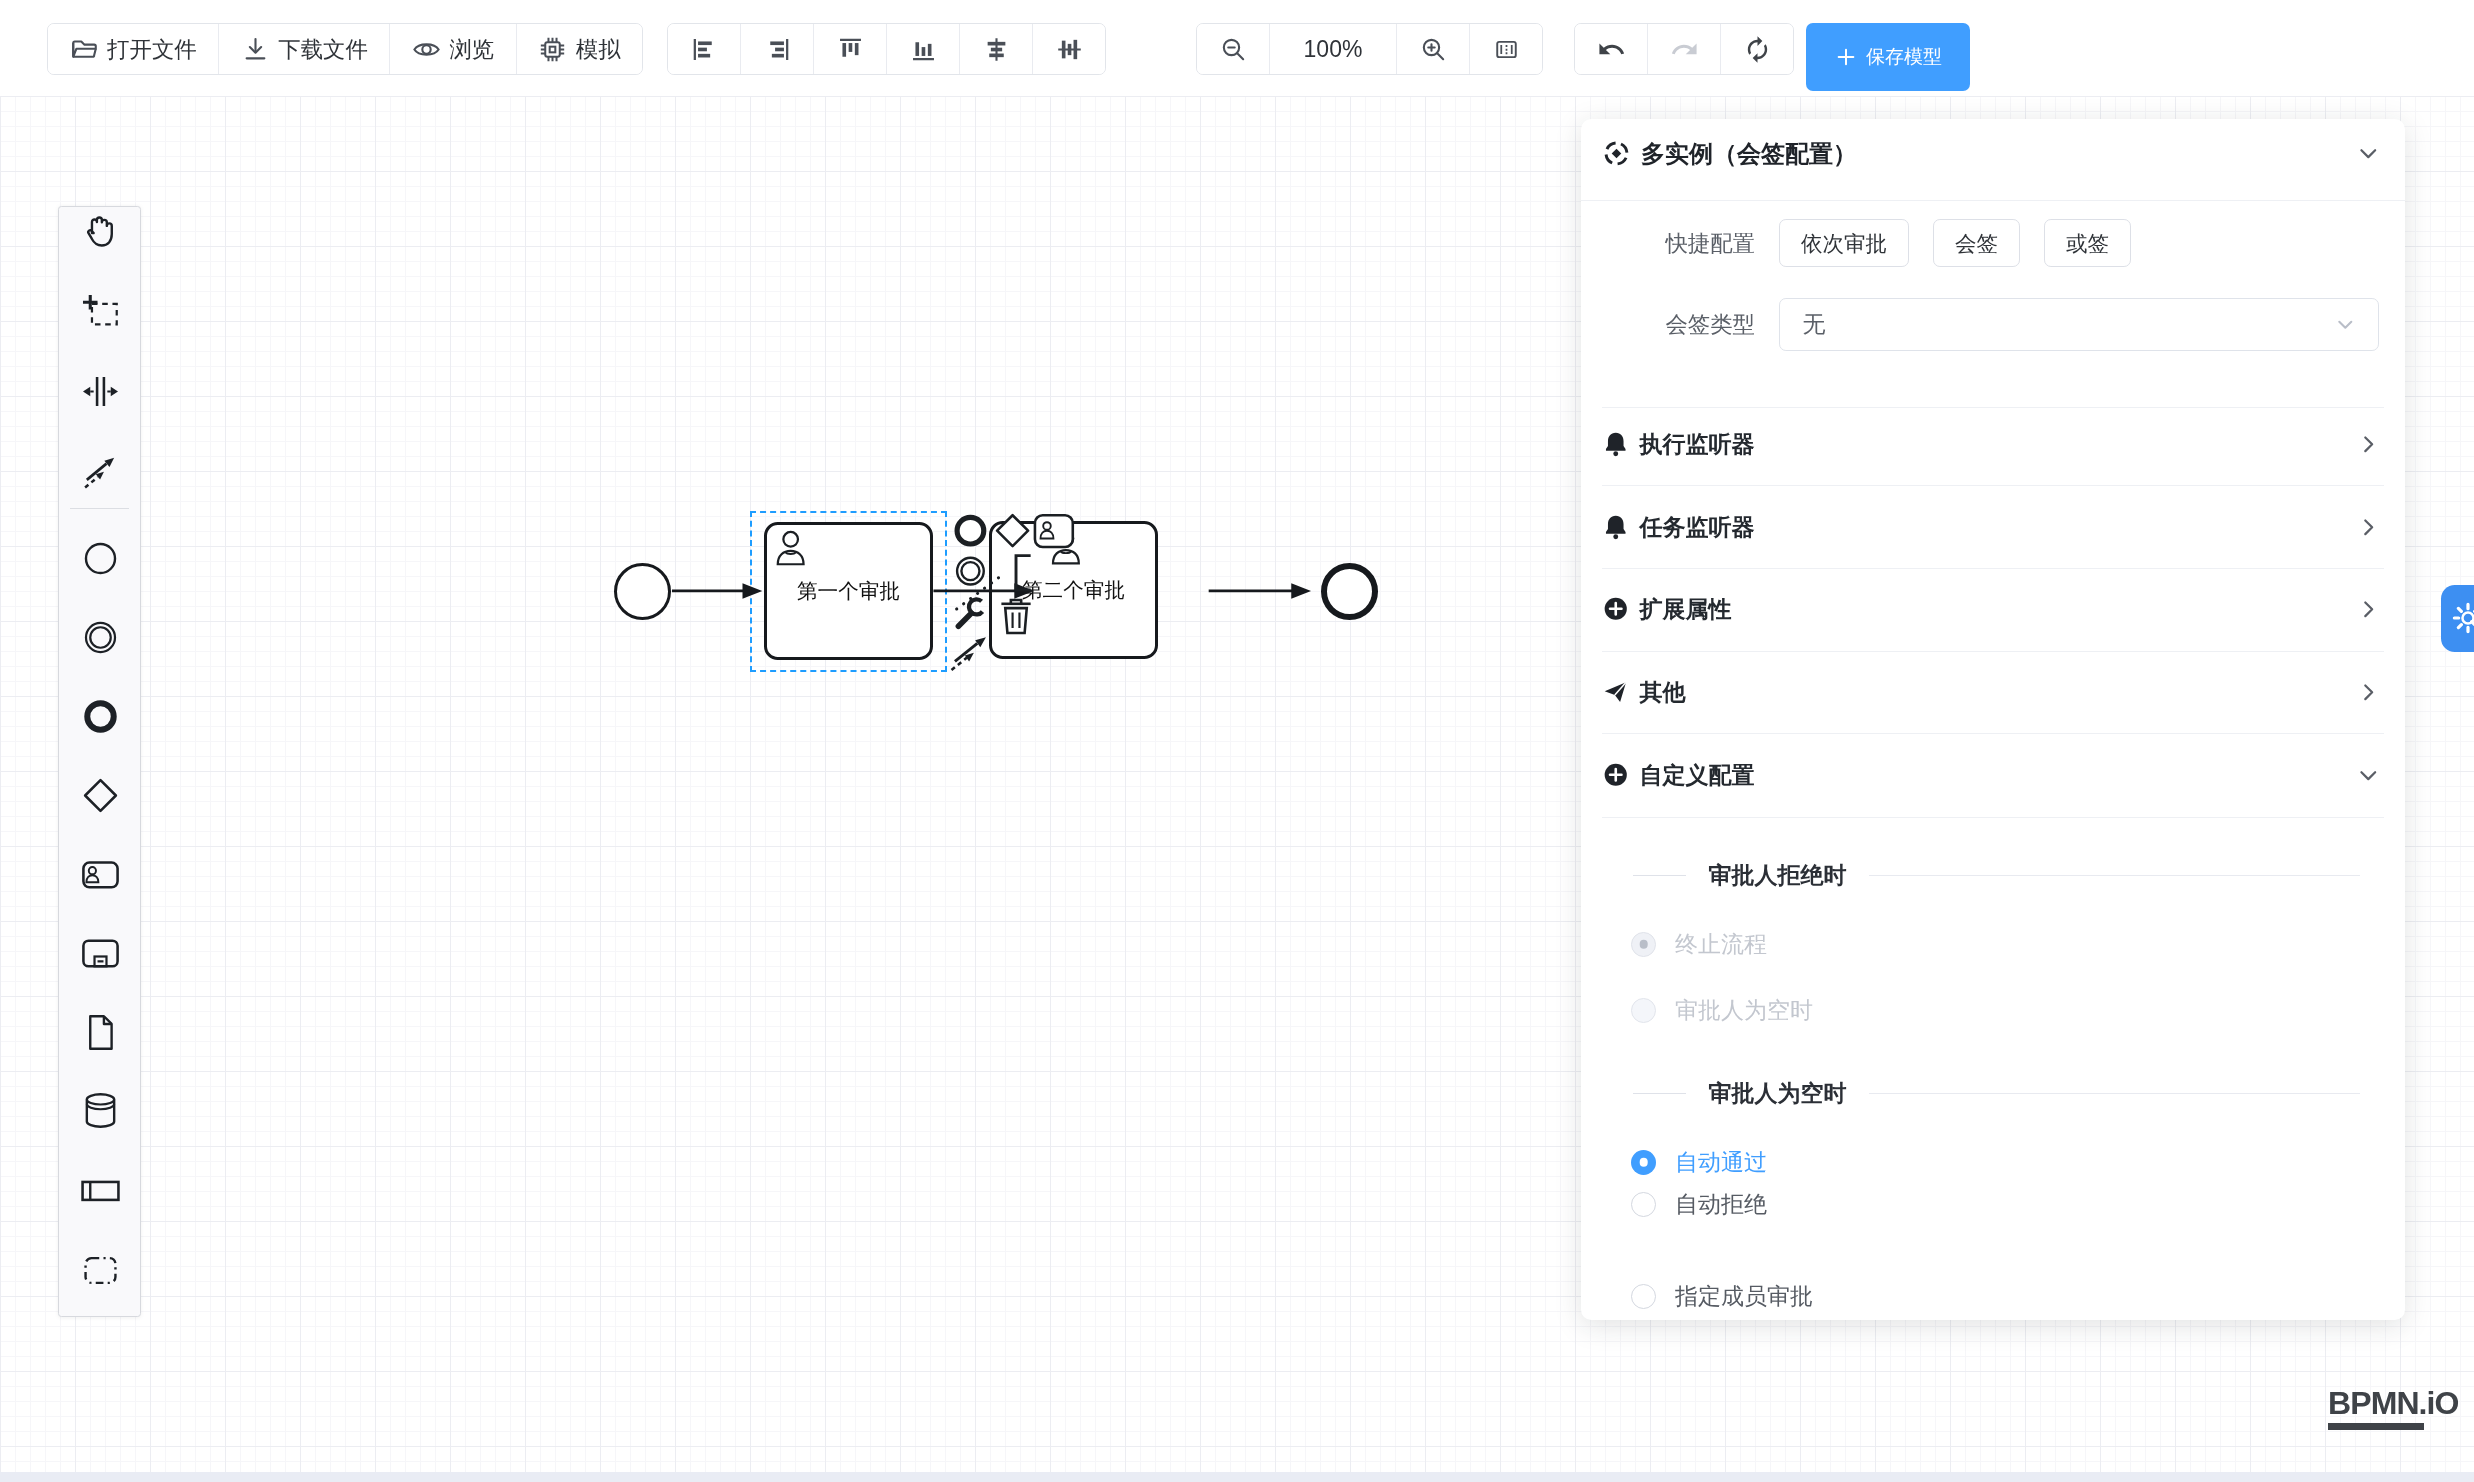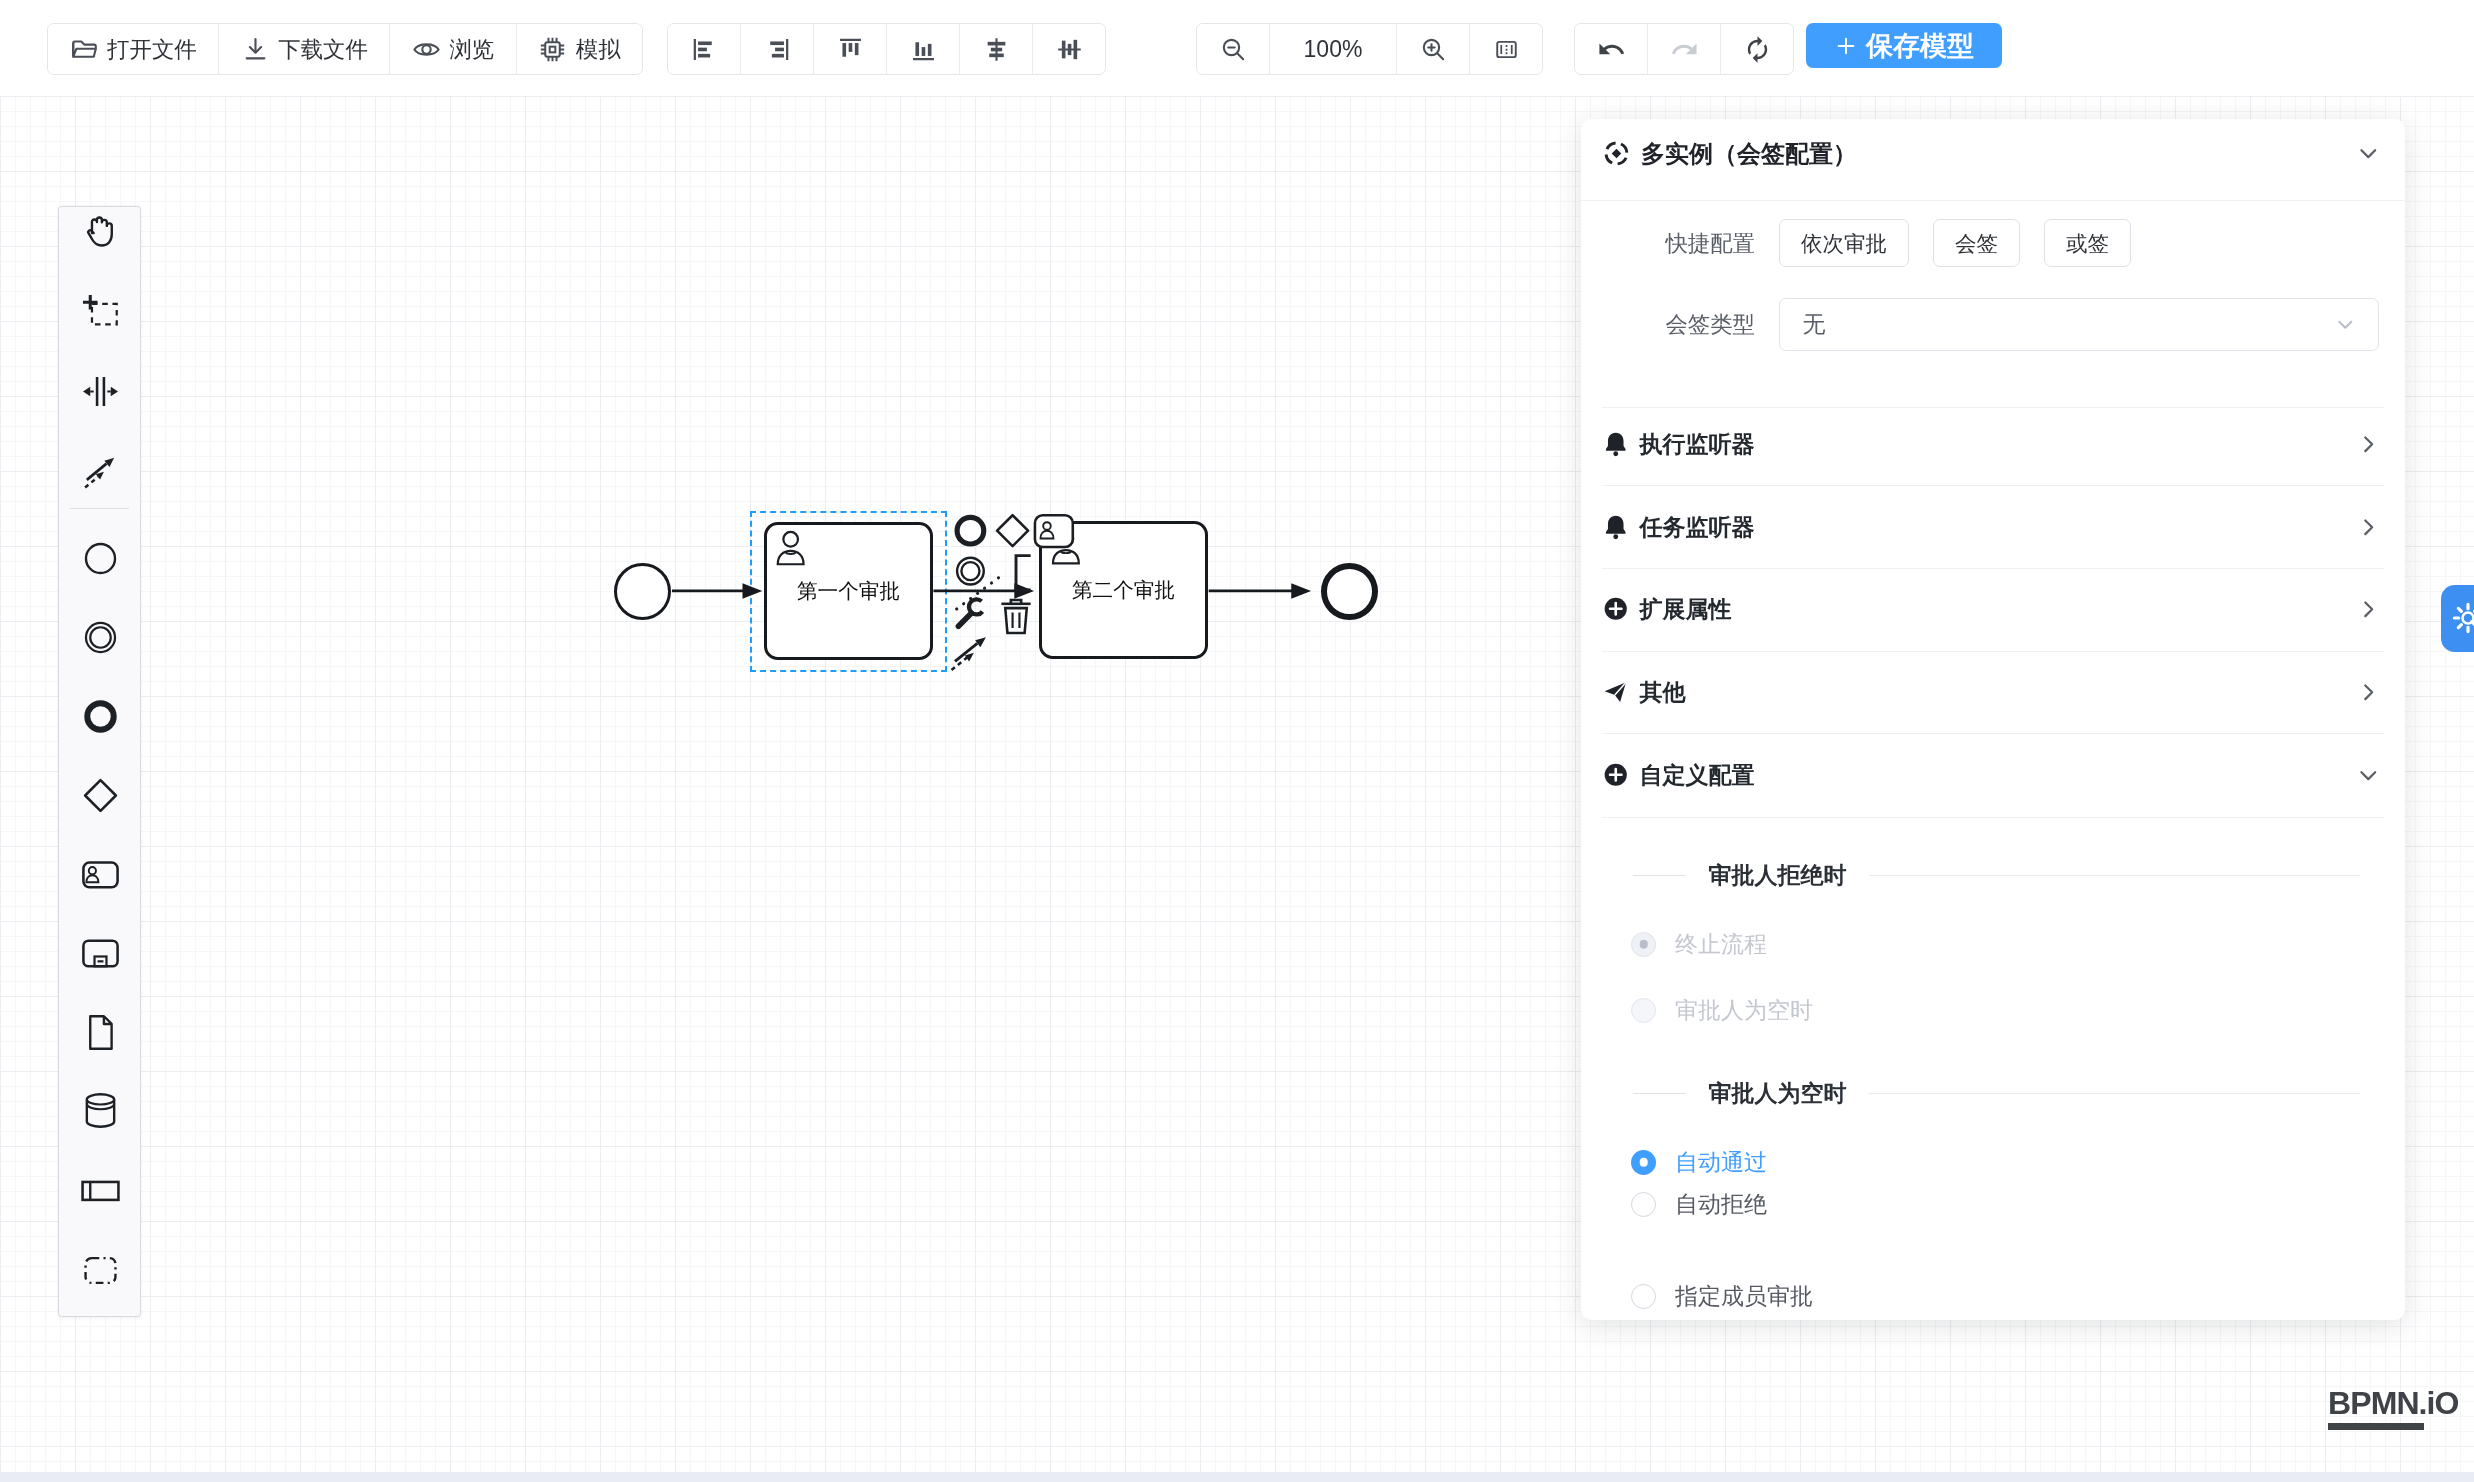--- a/index.html
+++ b/index.html
@@ -16,36 +16,36 @@
   .bottombar{position:absolute;left:0;right:0;bottom:0;height:10.3px;background:#e9ecf4;}
   
   .toolbar{position:absolute;top:0;left:0;right:0;height:96px;background:#fff;}
   .tb-group{position:absolute;top:23px;height:52px;display:flex;align-items:stretch;
     background:#fff;border:1.7px solid #e2e5ea;border-radius:6.9px;overflow:hidden;box-sizing:border-box;}
   .tb-btn{display:flex;align-items:center;justify-content:center;gap:8.6px;padding:0 21.5px;
     border-right:1.7px solid #e9ebf0;font-size:22.4px;color:#2f3338;cursor:pointer;background:#fff;}
   .tb-btn:last-child{border-right:none;}
   .tb-ic{width:29px;height:29px;flex:0 0 auto;}
   .zoom-level{min-width:83px;font-size:23px;color:#2f3338;}
-  .save-btn{position:absolute;top:23px;left:1806px;height:45px;display:flex;align-items:center;gap:8.6px;
-    background:#409eff;color:#fff;border-radius:6.9px;padding:0 27.5px;font-size:27px;cursor:pointer;font-weight:bold;}
+  .save-btn{position:absolute;top:23px;left:1806px;height:68px;display:flex;align-items:center;gap:8.6px;
+    background:#409eff;color:#fff;border-radius:6.9px;padding:0 27.5px;font-size:19px;cursor:pointer;}
   
   .palette{position:absolute;left:58px;top:206px;width:83px;height:1111px;background:#f9f9fb;
     border:1.7px solid #d7d9de;border-radius:3.4px;box-sizing:border-box;box-shadow:0 0.9px 4.3px rgba(0,0,0,.06);}
   .pal-item{position:absolute;left:20.6px;width:41px;height:41px;cursor:pointer;}
   .pal-sep{position:absolute;left:11.2px;right:11.2px;border-top:1.7px solid #dcdee3;}
   
   .evt{position:absolute;border-radius:50%;background:#fff;box-sizing:border-box;}
   .evt.start{left:614px;top:563px;width:57px;height:57px;border:3.4px solid #16191d;}
   .evt.end{left:1321px;top:563px;width:57px;height:57px;border:6.9px solid #16191d;}
   .task{position:absolute;width:169px;height:138px;background:#fff;border:3.4px solid #16191d;
     border-radius:13.8px;box-sizing:border-box;display:flex;align-items:center;justify-content:center;
     font-size:20.6px;color:#111;cursor:pointer;}
   .task.t1{left:764px;top:522px;}
-  .task.t2{left:1039px;top:521px;}
+  .task.t2{left:989px;top:521px;}
   .sel-box{position:absolute;left:750px;top:511px;width:197px;height:161px;
     border:2.6px dashed #1e9dff;box-sizing:border-box;}
   .overlay{position:absolute;left:0;top:0;pointer-events:none;}
   
   .panel{position:absolute;left:1581px;top:119px;width:824px;height:1201px;background:#fff;
     border-radius:10.3px;box-shadow:0 5.2px 27.5px rgba(31,35,41,.13);box-sizing:border-box;}
   .p-header{position:absolute;top:12px;left:20.6px;right:26px;height:45px;display:flex;align-items:center;gap:10.3px;cursor:pointer;}
   .p-title{font-size:24px;font-weight:600;color:#1f2329;}
   .p-div{position:absolute;border-top:1.7px solid #eef0f4;}
   .form-label{position:absolute;left:0;width:174px;display:flex;align-items:center;justify-content:flex-end;

